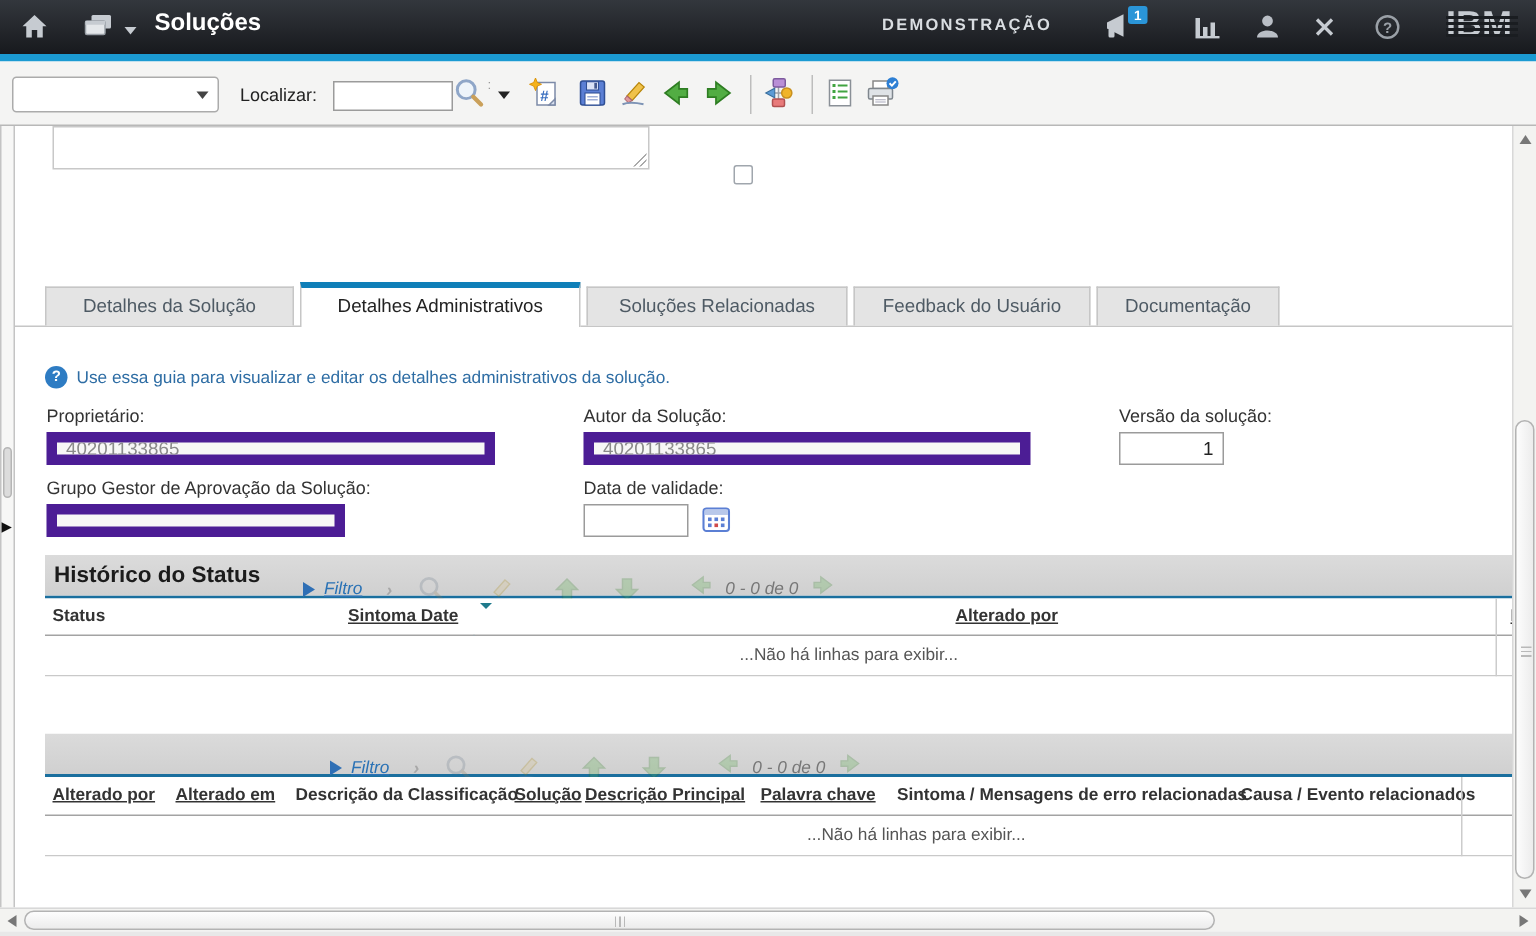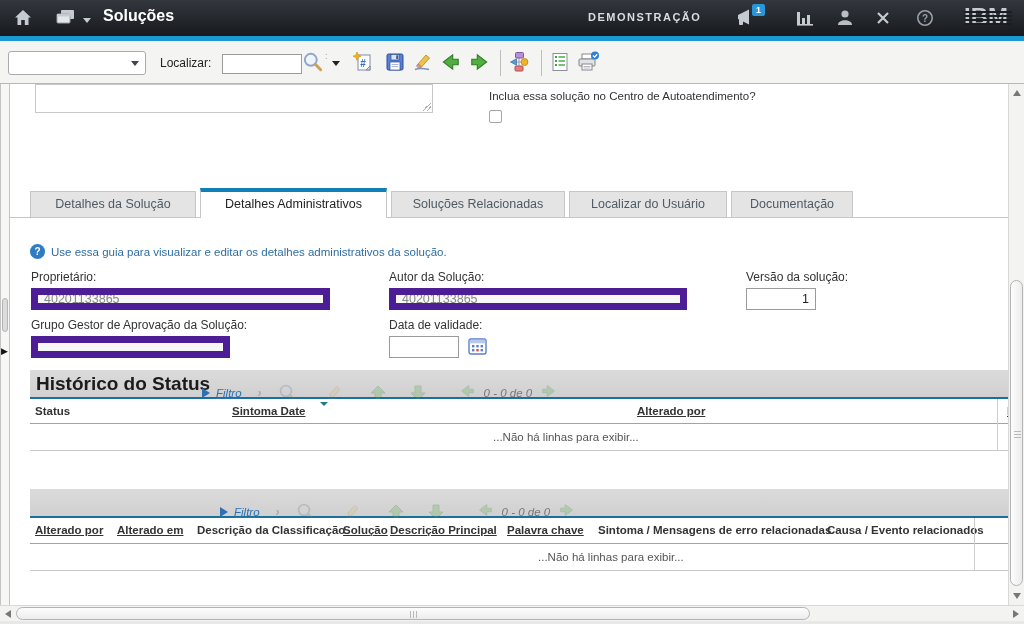--- a/index.html
+++ b/index.html
@@ -71,21 +71,21 @@
   .info-msg{position:absolute;left:51px;top:246px;font-size:11.5px;color:#2e6da4;}
   .flabel{position:absolute;font-size:12px;color:#333;}
   .finput{position:absolute;height:22px;font-size:12.5px;padding:0 6px;font-family:"Liberation Sans",sans-serif;}
   .ro{background:#f7f7f6;border:7px solid #4c1d95;color:#8a8a8a;}
   .ed{background:#fff;border:1px solid #9b9b9b;color:#222;}
   .cal{position:absolute;left:468px;top:336px;}
 
   
   .section{position:absolute;left:30px;width:978px;overflow:hidden;}
   .sec-titlebar{position:relative;height:27px;background:linear-gradient(#dbdbdb,#d0d0d0);}
-  .sec-title{position:absolute;left:6px;top:0;line-height:27px;font-size:19px;font-weight:bold;color:#1b1b1b;}
+  .sec-title{position:absolute;left:6px;top:0;line-height:27px;font-size:15px;font-weight:bold;color:#1b1b1b;}
   .sec-controls{position:absolute;top:1px;height:43px;display:flex;align-items:center;font-style:italic;}
   .s1 .sec-controls{left:172px;} .s2 .sec-controls{left:190px;}
   .filter-arrow{width:0;height:0;border-top:5px solid transparent;border-bottom:5px solid transparent;
     border-left:8px solid #2f6fb5;margin-right:6px;}
   .filter-link{font-size:11.5px;color:#2a72b5;text-decoration:underline;margin-right:16px;}
   .chev{color:#a8a8a8;font-size:12px;font-weight:bold;margin-right:16px;}
   .dim{opacity:.25;}
   .sec-ic{width:20px;height:20px;margin-right:25px;}
   .pag-txt{font-size:11.5px;color:#777;margin:0 8px;}
   .blue-rule{height:2px;background:#1a6f9e;}
@@ -264,28 +264,27 @@
 
   <div class="content-bg"></div>
 
   <div class="leftstrip">
     <span class="mini-thumb"></span>
     <span class="expander">▶</span>
   </div>
 
   <textarea class="desc-area" style=""></textarea>
   <div class="resize-grip"></div>
-  <div class="question">Inclua essa solução no Centro de Autoatendimento?</div>
   <div class="checkbox"></div>
 
   <div class="tabline"></div>
   <div class="tab" style="left:30px;width:166px;"><span>Detalhes da Solução</span></div>
   <div class="tab active" style="left:200px;width:187px;"><span>Detalhes Administrativos</span></div>
   <div class="tab" style="left:391px;width:174px;"><span>Soluções Relacionadas</span></div>
-  <div class="tab" style="left:569px;width:158px;"><span>Localizar do Usuário</span></div>
+  <div class="tab" style="left:569px;width:158px;"><span>Feedback do Usuário</span></div>
   <div class="tab" style="left:731px;width:122px;"><span>Documentação</span></div>
 
   <div class="info-ic">?</div>
   <div class="info-msg">Use essa guia para visualizar e editar os detalhes administrativos da solução.</div>
 
   <span class="flabel" style="left:31px;top:270px;">Proprietário:</span>
   <input class="finput ro" style="left: 31px; top: 288px; width: 299px;" readonly="" value="40201133865">
   <span class="flabel" style="left:389px;top:270px;">Autor da Solução:</span>
   <input class="finput ro" style="left: 389px; top: 288px; width: 298px;" readonly="" value="40201133865">
   <span class="flabel" style="left:746px;top:270px;">Versão da solução:</span>

